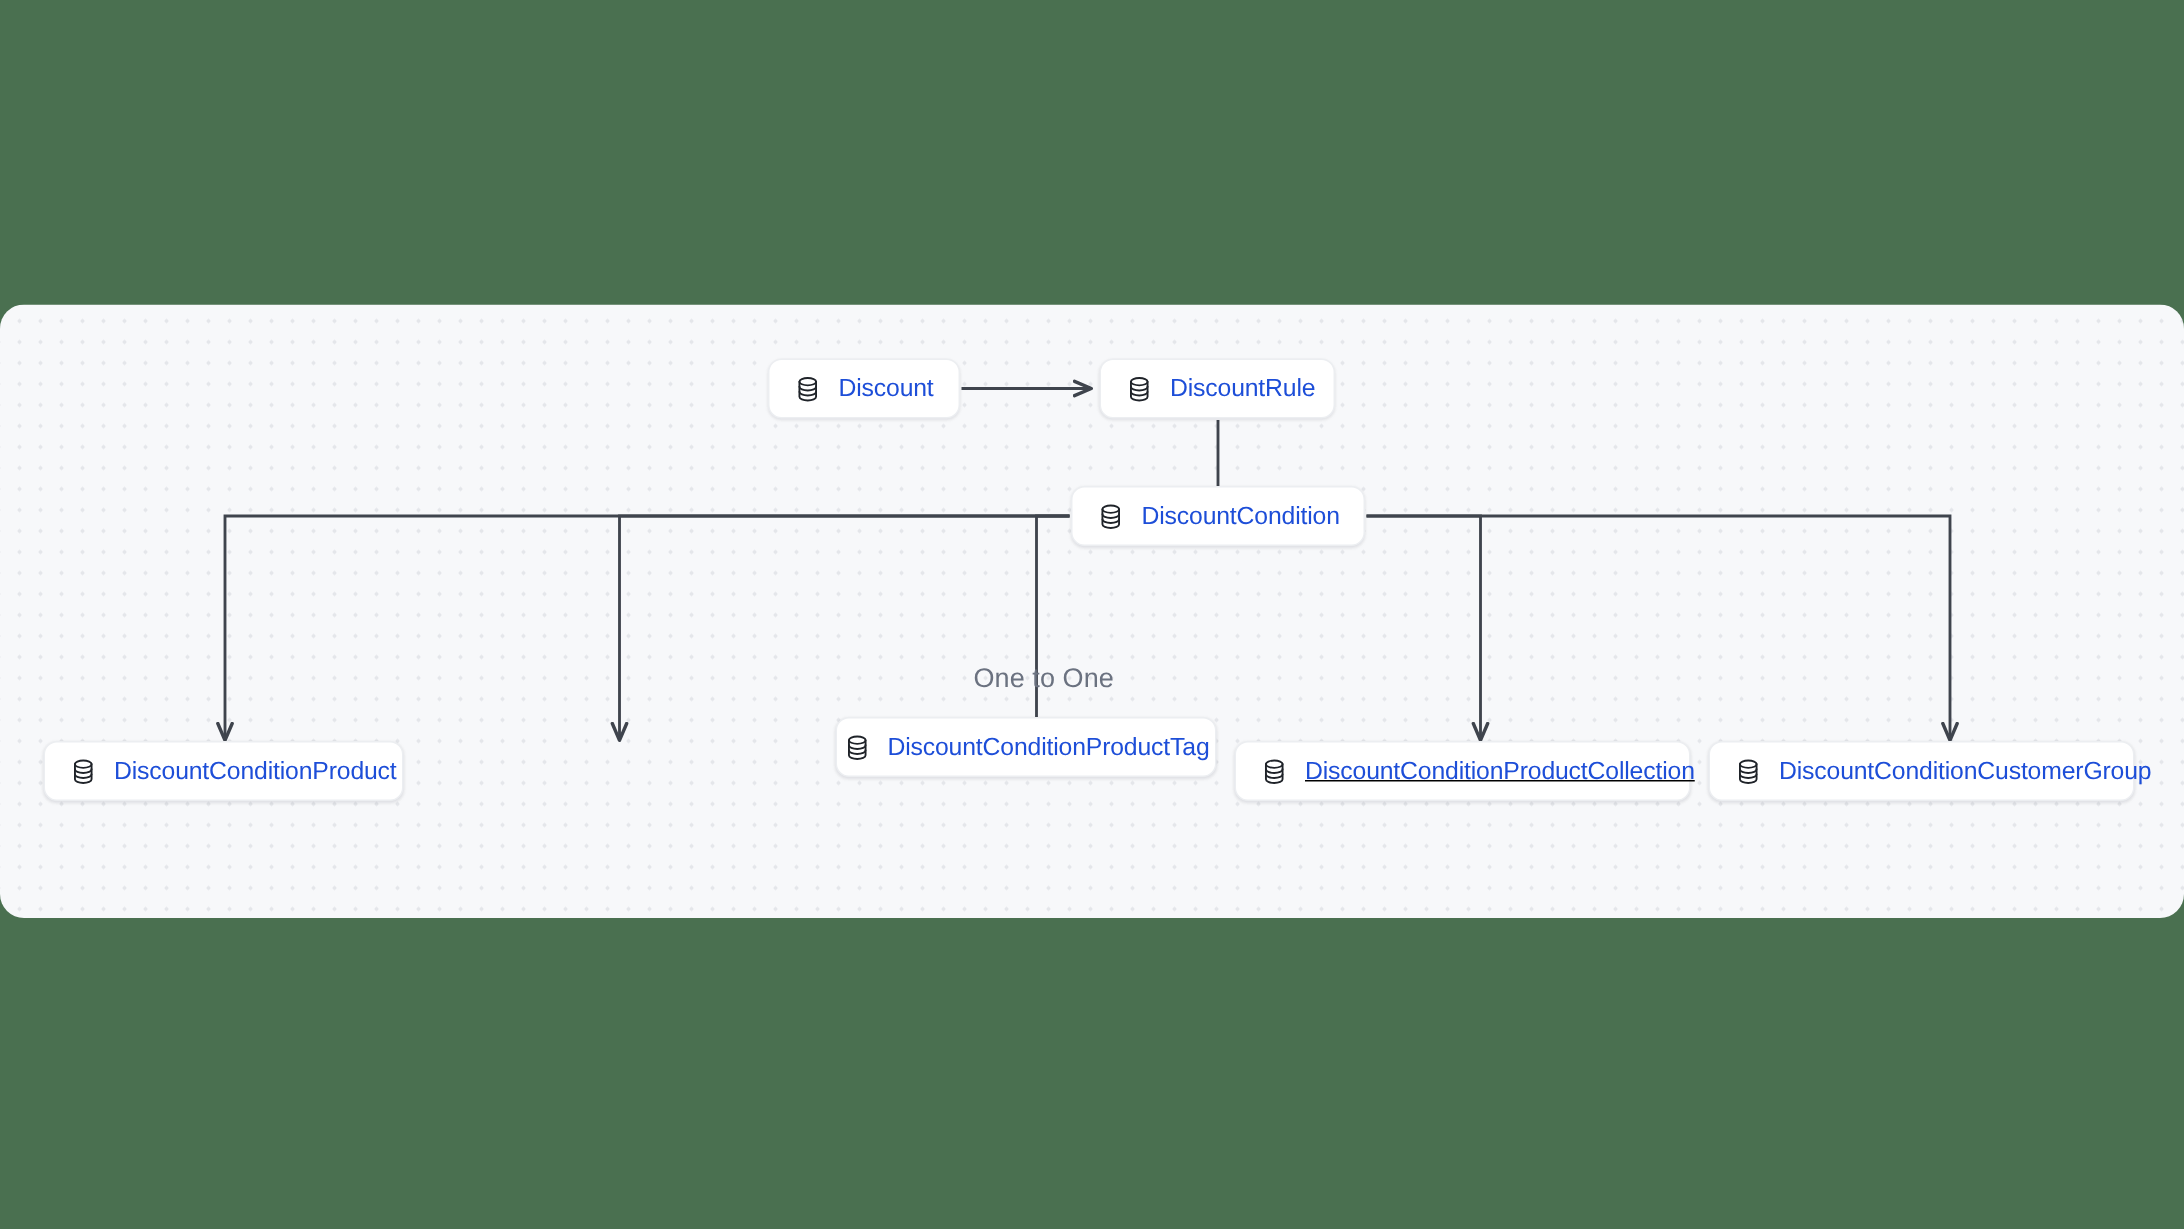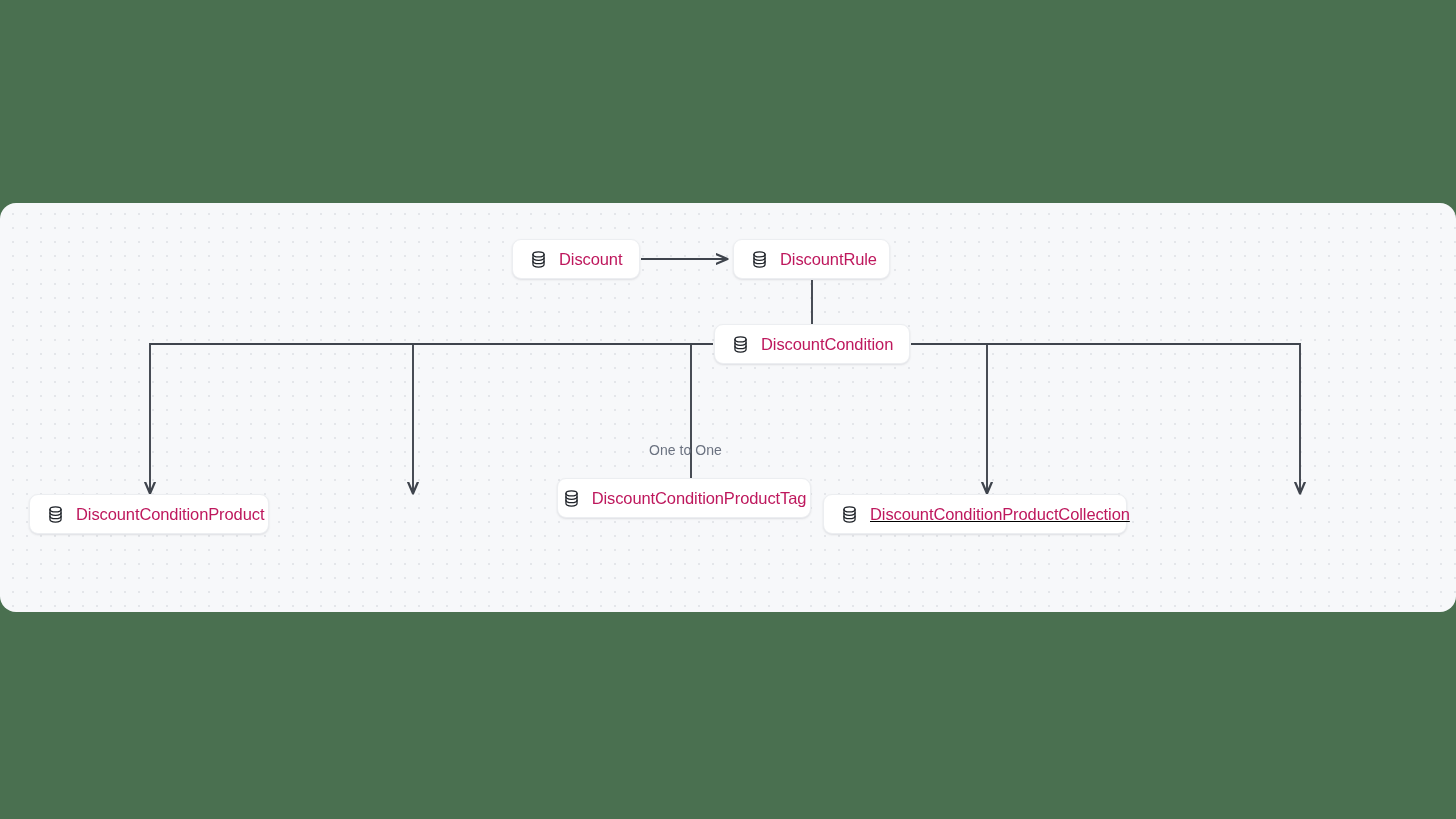--- a/index.html
+++ b/index.html
@@ -63,28 +63,28 @@
   .node .db-icon {
     flex: 0 0 auto;
     width: 19px;
     height: 19px;
     margin-right: 11px;
     display: block;
   }
   .node .node-label {
     font-size: 16.5px;
     line-height: 1;
-    color: #be185d;
+    color: #1d4ed8;
     letter-spacing: -0.1px;
   }
 
   
   .edge-label {
     position: absolute;
-    font-size: 14px;
+    font-size: 18px;
     line-height: 1;
     color: #6b7280;
     white-space: nowrap;
     letter-spacing: 0.05px;
   }
 </style>
 </head>
 <body>
 
 <div id="app">
@@ -171,15 +171,24 @@
     <div class="node" style="left:823px; top:291px; width:304px;text-decoration:underline;">
       <svg class="db-icon" viewBox="0 0 24 24">
         <ellipse cx="12" cy="5.6" rx="7" ry="3.1" fill="none" stroke="#1f2329" stroke-width="1.6"></ellipse>
         <path d="M5 5.6 v12.8 c0 1.71 3.13 3.1 7 3.1 s7 -1.39 7 -3.1 V5.6" fill="none" stroke="#1f2329" stroke-width="1.6" stroke-linecap="round"></path>
         <path d="M5 9.9 c0 1.71 3.13 3.1 7 3.1 s7 -1.39 7 -3.1" fill="none" stroke="#1f2329" stroke-width="1.6" stroke-linecap="round"></path>
         <path d="M5 14.2 c0 1.71 3.13 3.1 7 3.1 s7 -1.39 7 -3.1" fill="none" stroke="#1f2329" stroke-width="1.6" stroke-linecap="round"></path>
       </svg>
       <span class="node-label">DiscountConditionProductCollection</span>
     </div>
 
+    <div class="node" style="left:1139px; top:291px; width:284px;">
+      <svg class="db-icon" viewBox="0 0 24 24">
+        <ellipse cx="12" cy="5.6" rx="7" ry="3.1" fill="none" stroke="#1f2329" stroke-width="1.6"></ellipse>
+        <path d="M5 5.6 v12.8 c0 1.71 3.13 3.1 7 3.1 s7 -1.39 7 -3.1 V5.6" fill="none" stroke="#1f2329" stroke-width="1.6" stroke-linecap="round"></path>
+        <path d="M5 9.9 c0 1.71 3.13 3.1 7 3.1 s7 -1.39 7 -3.1" fill="none" stroke="#1f2329" stroke-width="1.6" stroke-linecap="round"></path>
+        <path d="M5 14.2 c0 1.71 3.13 3.1 7 3.1 s7 -1.39 7 -3.1" fill="none" stroke="#1f2329" stroke-width="1.6" stroke-linecap="round"></path>
+      </svg>
+      <span class="node-label">DiscountConditionCustomerGroup</span>
+    </div>
 
   </div>
 </div>
 
 </body></html>

